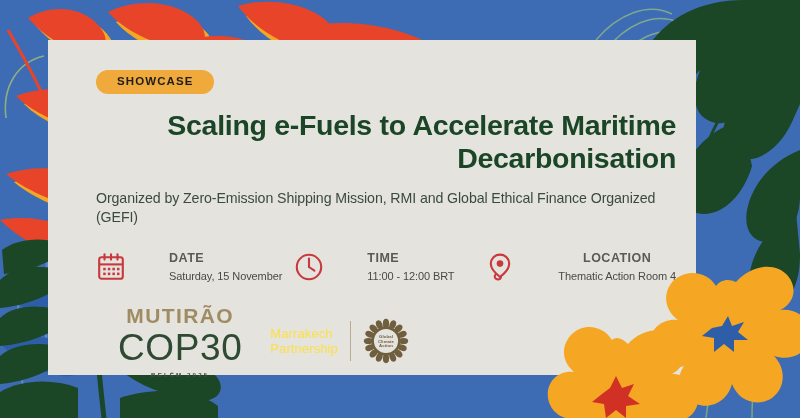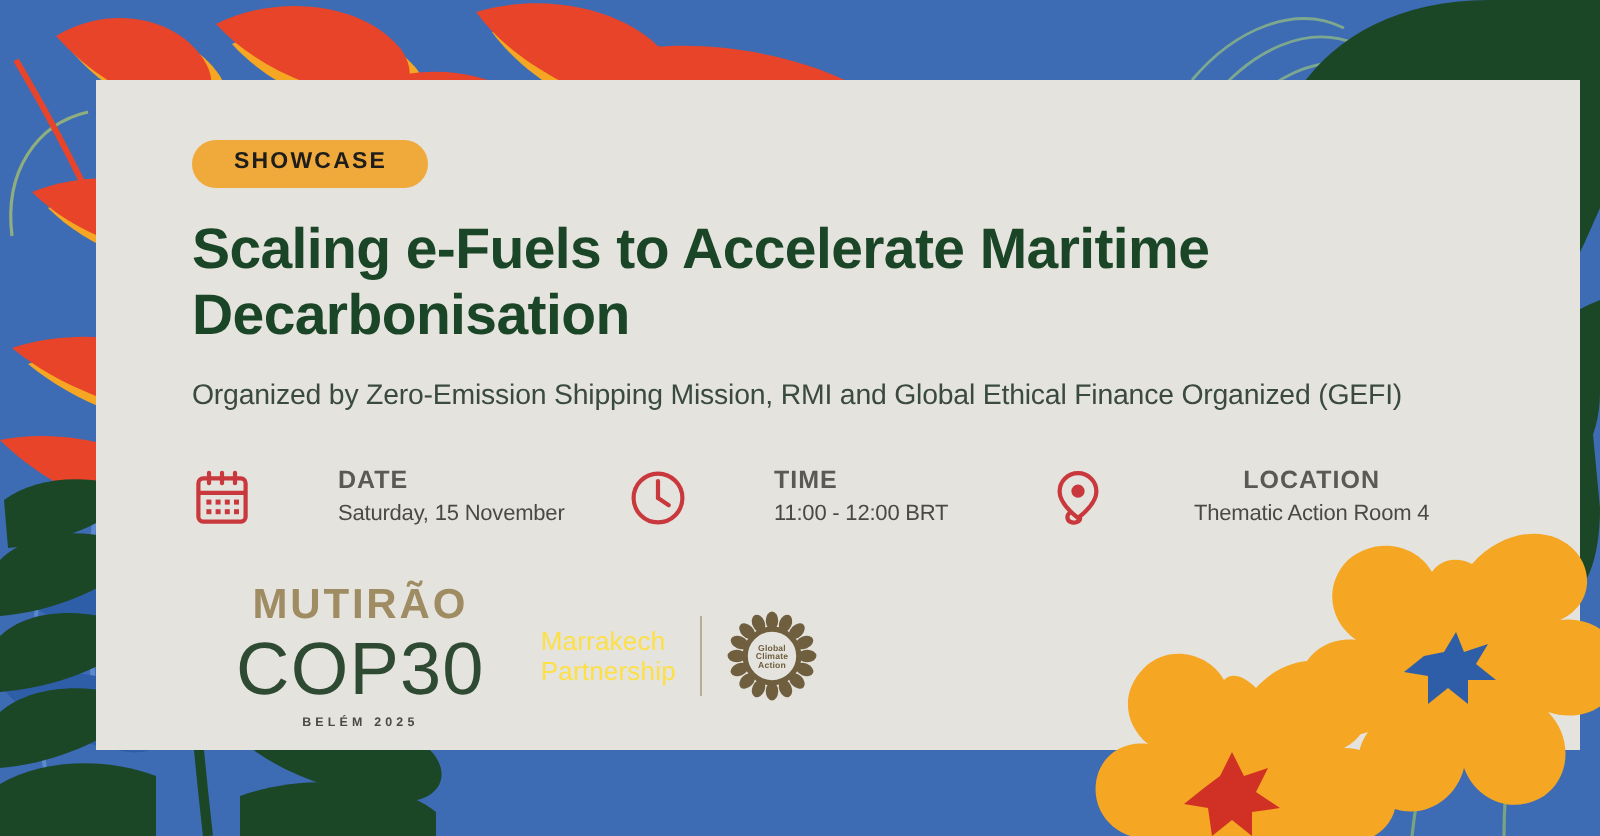--- a/index.html
+++ b/index.html
@@ -19,21 +19,21 @@
     position: absolute;
     top: 0; left: 0;
     width: 800px;
     height: 418px;
   }
   
   #card {
     position: absolute;
     left: 48px;
     top: 40px;
-    width: 742px;
+    width: 648px;
     height: 335px;
     background: #e4e3dd;
     z-index: 5;
   }
   #card-inner {
     position: absolute;
     left: 48px;
     top: 30px;
     right: 20px;
   }
@@ -51,20 +51,21 @@
   }
   
   .title {
     margin: 15px 0 0 0;
     color: #1a4526;
     font-size: 28.5px;
     font-weight: bold;
     line-height: 1.17;
     letter-spacing: -0.3px;
     max-width: 640px;
+    text-align: right;
   }
   
   .subtitle {
     margin: 14px 0 0 0;
     color: #3a4a3c;
     font-size: 14.2px;
     line-height: 1.3;
     letter-spacing: -0.1px;
   }
   
@@ -101,21 +102,21 @@
     font-size: 11px;
     line-height: 1.35;
     margin-top: 3px;
     letter-spacing: -0.1px;
     white-space: nowrap;
   }
   
   .logo-strip {
     position: absolute;
     left: 118px;
-    top: 292px;
+    top: 305px;
     display: flex;
     align-items: center;
     z-index: 7;
     justify-content: space-between;
   }
   .cop-logo { text-align: center; }
   .cop-mutirao {
     font-size: 21px;
     font-weight: bold;
     letter-spacing: 1.4px;

